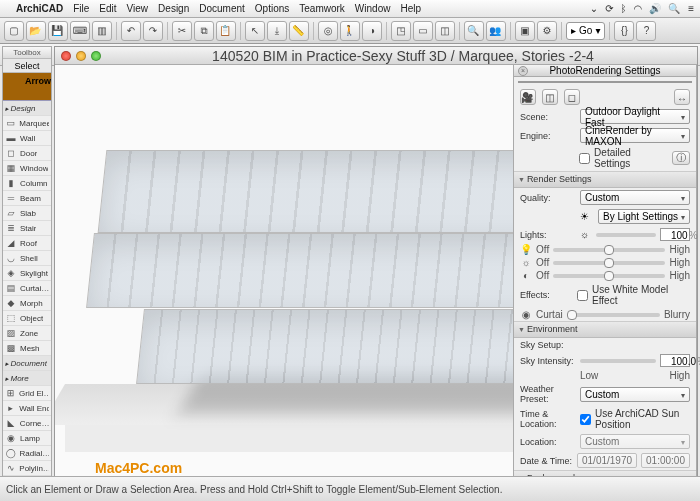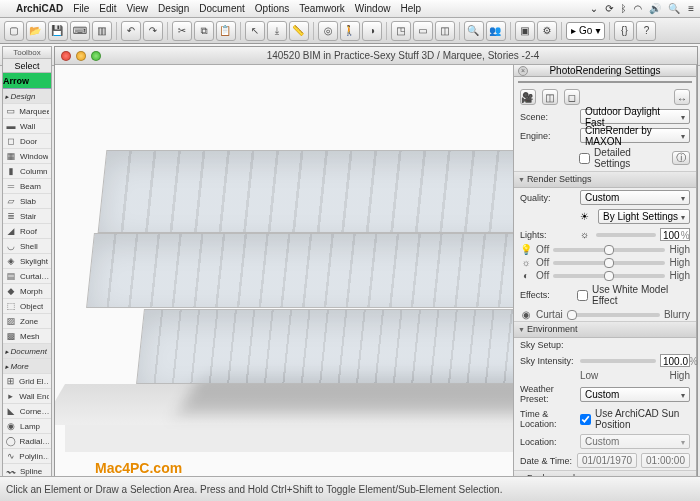--- a/index.html
+++ b/index.html
@@ -24,33 +24,33 @@
 .subbar { height:22px; background:linear-gradient(#f6f6f6,#e0e0e0); border-bottom:1px solid #aaa; display:flex; align-items:center; padding:0 6px; gap:3px; }
 .subbar .tbtn { width:18px; height:16px; }
 .traffic { display:flex; gap:5px; margin-right:8px; }
 .traffic span { width:10px; height:10px; border-radius:5px; border:1px solid rgba(0,0,0,.25); }
 .tl-r{background:radial-gradient(#ff7a6e,#e04030);} .tl-y{background:radial-gradient(#ffd36b,#e8a020);} .tl-g{background:radial-gradient(#8fe27a,#3cb82f);}
 
 
 .toolbox { position:absolute; left:2px; top:46px; width:50px; background:#f0f0f0; border:1px solid #aaa; }
 .toolbox .hdr { height:12px; background:linear-gradient(#f8f8f8,#dcdcdc); border-bottom:1px solid #bbb; font-size:8px; text-align:center; line-height:12px; color:#555; }
 .toolbox .sel { height:14px; background:#e8e8e8; border-bottom:1px solid #bbb; font-size:9px; text-align:center; line-height:14px; }
-.toolbox .active { height:16px; background:#22c55e; border-bottom:1px solid #99b; font-size:9px; line-height:16px; text-align:left; font-weight:bold; }
+.toolbox .active { height:28px; background:#a16207; border-bottom:1px solid #99b; font-size:9px; line-height:16px; text-align:right; font-weight:bold; }
 .tool-list { display:flex; flex-direction:column; }
 .tool { height:15px; display:flex; align-items:center; gap:3px; padding:0 2px; border-bottom:1px solid #ddd; cursor:pointer; }
 .tool .ic { width:12px; height:12px; display:inline-flex; align-items:center; justify-content:center; font-size:9px; color:#555; }
 .tool .lbl { font-size:8px; color:#333; white-space:nowrap; overflow:hidden; }
 .tool.sec { background:#e4e4e4; font-style:italic; }
 .tool.sec .lbl::before { content:"▸ "; font-size:7px; }
 
 
 .workspace { position:absolute; left:54px; top:46px; right:0; bottom:18px; display:flex; }
 .doc-window { flex:1; display:flex; flex-direction:column; border:1px solid #999; background:#f5f5f5; margin-right:2px; }
 .doc-title { height:18px; background:linear-gradient(#f4f4f4,#d8d8d8); border-bottom:1px solid #aaa; display:flex; align-items:center; padding:0 6px; gap:6px; }
-.doc-title .t { flex:1; text-align:center; font-size:10px; color:#444; }
+.doc-title .t { flex:1; text-align:center; font-size:14px; color:#444; }
 .canvas { position:relative; flex:1; background:#fafafa; overflow:hidden; }
 
 
 .building { position:absolute; inset:10px 10px 30px 10px; }
 .ground { position:absolute; left:0; right:0; bottom:0; height:18%; background:#ececec; }
 .ground::before { content:""; position:absolute; left:0; right:0; top:0; height:60%; background:linear-gradient(#ddd,#eee); transform:skewX(-30deg); transform-origin:top left; }
 .floor { position:absolute; left:6%; right:6%; border:1px solid #bbb; background:repeating-linear-gradient(to right, rgba(200,210,220,.55) 0 4%, rgba(150,160,170,.45) 4% 4.5%); box-shadow:inset 0 10px 30px rgba(0,0,0,.12); }
 .f1 { top:20%; height:22%; transform:skewX(-6deg); }
 .f2 { top:42%; height:20%; left:4%; right:18%; transform:skewX(-6deg); }
 .f3 { top:62%; height:20%; left:12%; right:22%; transform:skewX(-6deg); }
@@ -71,21 +71,21 @@
 .sel-field { flex:1; height:15px; border:1px solid #999; border-radius:2px; background:linear-gradient(#fff,#eee); display:flex; align-items:center; justify-content:space-between; padding:0 4px; font-size:9px; }
 .sel-field .caret::after{ content:"▾"; color:#555; font-size:8px; }
 .check { display:flex; align-items:center; gap:4px; font-size:9px; color:#333; }
 .check input { width:11px; height:11px; }
 
 .slider-row { display:flex; align-items:center; gap:4px; padding:1px 6px; font-size:8px; color:#555; }
 .slider-row .ic { width:12px; text-align:center; }
 .slider-row .sl { flex:1; height:4px; background:#ccc; border-radius:2px; position:relative; }
 .slider-row .sl::before { content:""; position:absolute; top:-3px; width:8px; height:8px; border-radius:4px; background:#f8f8f8; border:1px solid #888; } .slider-row .sl.v50::before { left:45%; } .slider-row .sl.v0::before { left:0; }
 .numbox { width:30px; height:13px; border:1px solid #999; background:#fff; font-size:8px; text-align:right; padding:0 2px; line-height:13px; display:flex; }
-.numbox span { flex:1; }
+.numbox span { flex:1;margin-left:8px; }
 .numbox .pct { color:#888; margin-left:1px; }
 
 .footer { position:absolute; left:0; right:0; bottom:0; height:25px; background:linear-gradient(#f5f5f5,#dcdcdc); border-top:1px solid #aaa; display:flex; align-items:center; padding:0 6px; font-size:9px; color:#444; }
 </style>
 </head>
 <body>
 
 <div class="menubar">
   <span class="apple"></span>
   <span class="app item">ArchiCAD</span>

